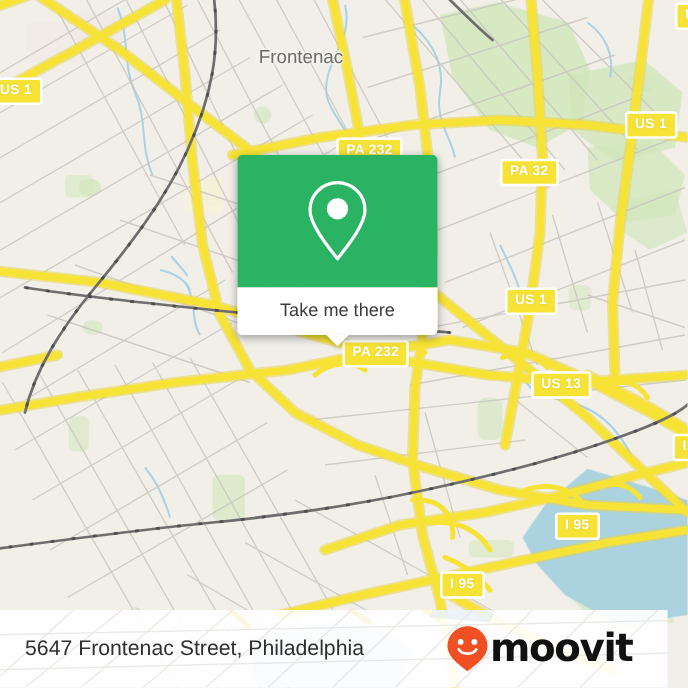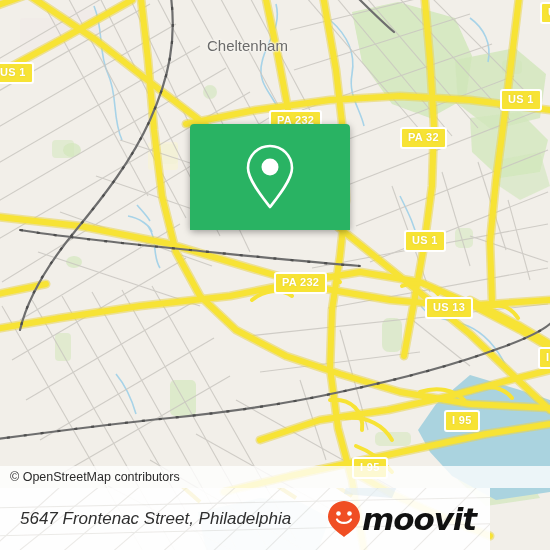--- a/index.html
+++ b/index.html
@@ -119,29 +119,28 @@
     font-size: 12.5px;
     color: #2b2b2b;
     font-family: "Liberation Sans", sans-serif;
   }
 
   
   #bottom-bar {
     position: absolute;
     left: 0;
     top: 488px;
-    width: 490px;
+    width: 534px;
     height: 62px;
     background: rgba(255,255,255,0.93);
     display: flex;
     align-items: center;
     justify-content: space-between;
     z-index: 35;
     overflow: hidden;
-    font-style: italic;
   }
   #bottom-bar-bg {
     position: absolute;
     left: 0; top: 0;
     width: 550px; height: 62px;
     opacity: 0.30;
     pointer-events: none;
   }
   #address-text {
     position: relative;
@@ -150,21 +149,21 @@
     font-size: 17px;
     color: #2f2f2f;
     font-family: "Liberation Sans", sans-serif;
     white-space: nowrap;
   }
   #moovit-logo {
     position: relative;
     z-index: 2;
     display: flex;
     align-items: center;
-    padding-right: 14px;
+    padding-right: 28px;
     justify-content: flex-end;
   }
   #moovit-wordmark {
     font-family: "DejaVu Sans", sans-serif;
     font-size: 31px;
     font-weight: bold;
     color: #111111;
     letter-spacing: -1.1px;
     margin-left: 1px;
     line-height: 1;
@@ -345,46 +344,47 @@
       <path d="M350,-10 C368,8 382,22 394,32"></path>
     </g>
     <g stroke="#4d4d4d" stroke-width="2.2" fill="none" stroke-dasharray="3 14" stroke-linecap="butt">
       <path d="M170,-10 C178,40 168,80 150,120 C132,160 104,196 76,230 C48,264 28,296 20,330"></path>
       <path d="M20,230 C70,238 130,244 190,250 C250,256 306,262 360,266"></path>
       <path d="M-10,440 C50,432 110,424 170,418 C230,412 286,404 340,392 C396,380 452,366 500,348 C528,338 544,330 552,322"></path>
     </g>
 
   </svg>
 
-  <div class="place-label" style="left:207px; top:37px;">Cheltenham</div>
+  <div class="place-label" style="left:207px; top:37px;">Frontenac</div>
 
   <div class="shield" style="left:-8px; top:62px;">US 1</div>
   <div class="shield" style="left:540px; top:2px;">US 1</div>
   <div class="shield" style="left:269px; top:110px;">PA 232</div>
   <div class="shield" style="left:400px; top:127px;">PA 32</div>
   <div class="shield" style="left:500px; top:89px;">US 1</div>
   <div class="shield" style="left:404px; top:230px;">US 1</div>
   <div class="shield" style="left:274px; top:272px;">PA 232</div>
   <div class="shield" style="left:425px; top:297px;text-align:right;">US 13</div>
   <div class="shield" style="left:538px; top:347px;">I</div>
   <div class="shield" style="left:444px; top:410px;">I 95</div>
   <div class="shield" style="left:352px; top:457px;">I 95</div>
 
   <div id="popup-card">
     <div id="popup-green">
       <svg width="58" height="70" viewBox="0 0 58 70">
         <path d="M29 4 C16.8 4 7 13.8 7 26 C7 38 22 56 29 65 C36 56 51 38 51 26 C51 13.8 41.2 4 29 4 Z" fill="none" stroke="#ffffff" stroke-width="2.6" stroke-linejoin="round"></path>
         <circle cx="29" cy="25" r="8.5" fill="#ffffff"></circle>
       </svg>
     </div>
+    <div id="popup-footer">
+      <span id="popup-footer-label">Take me there</span>
+      <div id="popup-tail"></div>
+    </div>
   </div>
 
-  <div id="attribution-strip">
-    <span id="attribution-text">© OpenStreetMap contributors</span>
-  </div>
 
   <div id="bottom-bar">
     <svg id="bottom-bar-bg" viewBox="0 0 550 62">
       <g stroke="#bdbab4" stroke-width="1.1" fill="none">
         <path d="M-10,62 L70,-10"></path>
         <path d="M20,62 L110,-10"></path>
         <path d="M60,66 L150,-10"></path>
         <path d="M110,66 L198,-10"></path>
         <path d="M160,66 L246,-10"></path>
         <path d="M210,66 L292,-10"></path>

